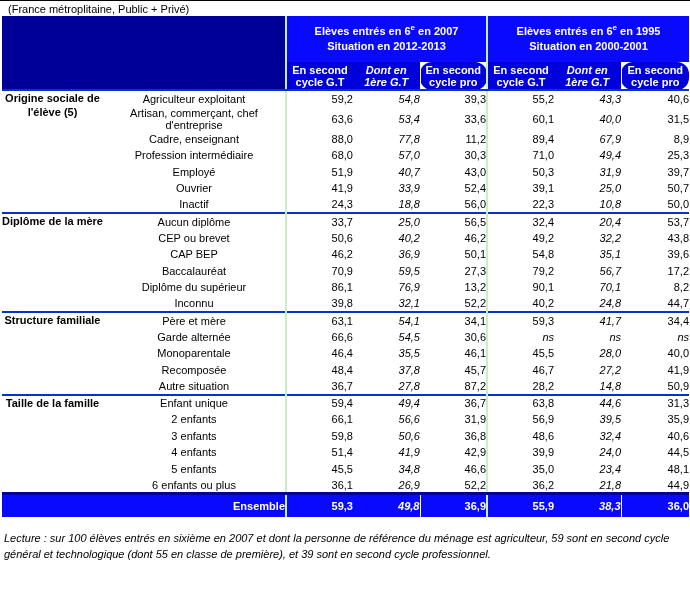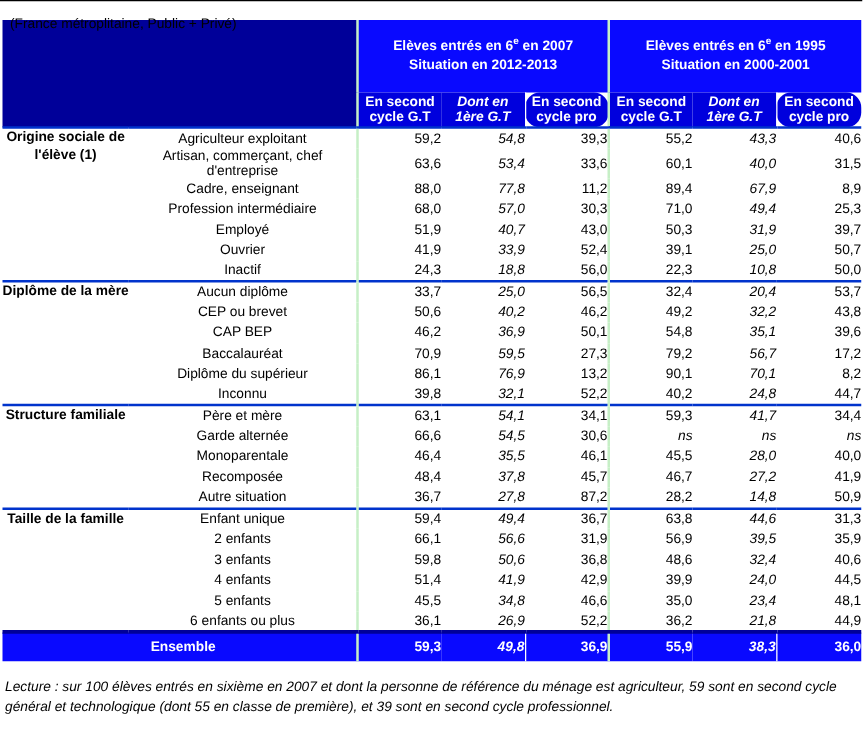--- a/index.html
+++ b/index.html
@@ -13,34 +13,34 @@
   }
   *{box-sizing:border-box;}
   html,body{margin:0;padding:0;background:#fff;}
   body{
     width:690px;height:603px;overflow:hidden;
     font-family:"Liberation Sans","DejaVu Sans",sans-serif;
     color:#000;font-size:11px;
   }
   .page{width:690px;height:603px;border-top:1px solid #000;}
   .region-note{
-    font-size:11px;padding:13px 0 2px 8px;height:15px;line-height:11px;
+    font-size:11px;padding:3px 0 2px 8px;height:15px;line-height:11px;
   }
   table.stats{
     border-collapse:collapse;table-layout:fixed;
     width:687px;margin-left:2px;
   }
   table.stats th,table.stats td{padding:0;font-size:11px;}
   
   th.stub{
     background:var(--stub-navy);
   }
   th.group-hd{
     background:var(--header-blue);color:var(--text-on-blue);
-    font-weight:bold;height:58px;text-align:center;vertical-align:middle;
+    font-weight:bold;height:46px;text-align:center;vertical-align:middle;
     line-height:15px;border-left:2px solid var(--rule-green);
   }
   th.group-hd sup{font-size:8px;line-height:0;}
   th.sub-hd{
     background:var(--subheader-blue);color:var(--text-on-blue);
     font-weight:bold;height:28px;text-align:center;vertical-align:middle;
     line-height:12px;padding:1px 2px 3px 2px;
   }
   th.sub-hd.italic{font-style:italic;}
   th.sub-hd.green-left{border-left:2px solid var(--rule-green);}
@@ -60,21 +60,21 @@
   td.val.italic,td.val.ns{font-style:italic;}
   td.val.c0,td.val.c3{border-left:2px solid var(--rule-green);}
   tbody tr{height:16.5px;}
   tbody tr.section-start td{border-top:2px solid var(--rule-blue);}
   
   tr.total-row{height:23px;}
   tr.total-row td{
     background:var(--total-blue);color:var(--text-on-blue);
     font-weight:bold;border-top:3px solid var(--stub-navy);
   }
-  tr.total-row td.total-label{text-align:center;padding-left:6px;margin-top:12px;}
+  tr.total-row td.total-label{text-align:right;padding-left:6px;margin-top:12px;}
   tr.total-row td.val.c0,tr.total-row td.val.c3{border-left:2px solid var(--rule-green);}
   tr.total-row td.val.c2,tr.total-row td.val.c5{border-left:1px solid #ffffff;}
   
   .footnote{margin:19px 0 0 4px;font-size:11px;line-height:14px;}
   .lecture{
     margin:13px 8px 0 4px;font-size:11px;font-style:italic;line-height:16px;
     width:670px;
   }
 </style>
 </head>
@@ -111,21 +111,21 @@
         <th class="sub-hd green-left">En second cycle G.T</th>
         <th class="sub-hd italic">Dont en 1ère G.T</th>
         <th class="sub-hd white-left">En second cycle pro</th>
         <th class="sub-hd green-left">En second cycle G.T</th>
         <th class="sub-hd italic">Dont en 1ère G.T</th>
         <th class="sub-hd white-left">En second cycle pro</th>
       </tr>
     </thead>
     <tbody>
         <tr class="section-start">
-          <td class="group-label" rowspan="7">Origine sociale de l'élève (1)</td>
+          <td class="group-label" rowspan="7">Origine sociale de l'élève (5)</td>
           <td class="row-label">Agriculteur exploitant</td>
           <td class="val c0">59,2</td>
           <td class="val c1 italic">54,8</td>
           <td class="val c2">39,3</td>
           <td class="val c3">55,2</td>
           <td class="val c4 italic">43,3</td>
           <td class="val c5">40,6</td>
         </tr>
         <tr>
           <td class="row-label">Artisan, commerçant, chef d'entreprise</td>

